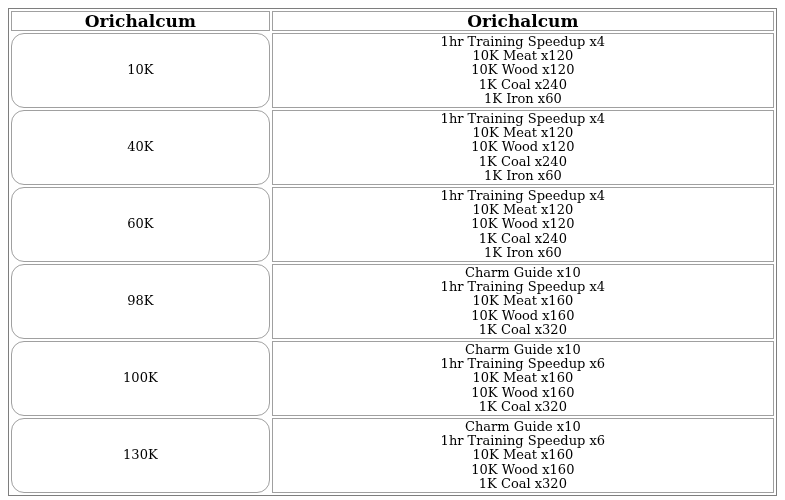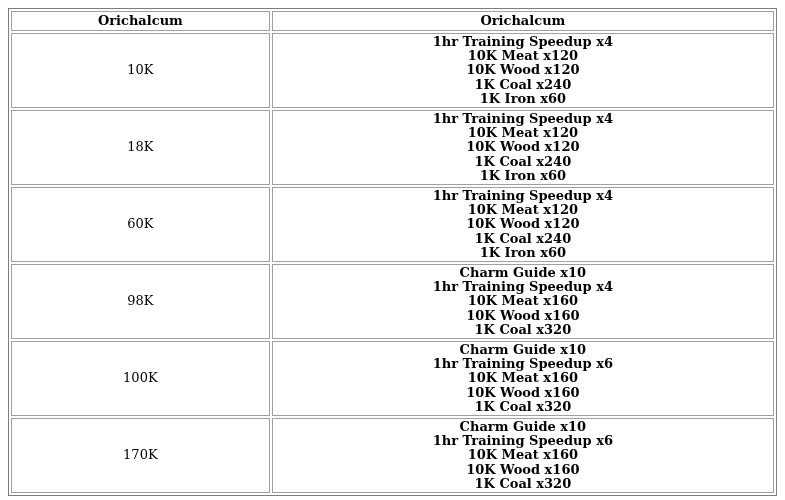--- a/index.html
+++ b/index.html
@@ -23,31 +23,31 @@
     border: 1px solid #7e7e7e;
   }
   th, td {
     border: 1px solid #a0a0a0;
     text-align: center;
     padding: 1px 2px;
     line-height: 14.2px;
   }
   th {
     font-weight: bold;
-    font-size: 13px;
+    font-size: 17px;
     height: 16px;
     vertical-align: middle;
   }
   td.amount-cell {
     width: 34%;
     vertical-align: middle;
+    border-radius: 13px;
   }
   td.rewards-cell {
     vertical-align: middle;
-    font-weight: bold;
   }
   .reward-line {
     line-height: 14.2px;
   }
 </style>
 </head>
 <body>
 
 <table class="reward-table">
   <thead>
@@ -61,21 +61,21 @@
       <td class="amount-cell">10K</td>
       <td class="rewards-cell">
         <div class="reward-line">1hr Training Speedup x4</div>
         <div class="reward-line">10K Meat x120</div>
         <div class="reward-line">10K Wood x120</div>
         <div class="reward-line">1K Coal x240</div>
         <div class="reward-line">1K Iron x60</div>
       </td>
     </tr>
     <tr>
-      <td class="amount-cell">18K</td>
+      <td class="amount-cell">40K</td>
       <td class="rewards-cell">
         <div class="reward-line">1hr Training Speedup x4</div>
         <div class="reward-line">10K Meat x120</div>
         <div class="reward-line">10K Wood x120</div>
         <div class="reward-line">1K Coal x240</div>
         <div class="reward-line">1K Iron x60</div>
       </td>
     </tr>
     <tr>
       <td class="amount-cell">60K</td>
@@ -101,21 +101,21 @@
       <td class="amount-cell">100K</td>
       <td class="rewards-cell">
         <div class="reward-line">Charm Guide x10</div>
         <div class="reward-line">1hr Training Speedup x6</div>
         <div class="reward-line">10K Meat x160</div>
         <div class="reward-line">10K Wood x160</div>
         <div class="reward-line">1K Coal x320</div>
       </td>
     </tr>
     <tr>
-      <td class="amount-cell">170K</td>
+      <td class="amount-cell">130K</td>
       <td class="rewards-cell">
         <div class="reward-line">Charm Guide x10</div>
         <div class="reward-line">1hr Training Speedup x6</div>
         <div class="reward-line">10K Meat x160</div>
         <div class="reward-line">10K Wood x160</div>
         <div class="reward-line">1K Coal x320</div>
       </td>
     </tr>
   </tbody>
 </table>

